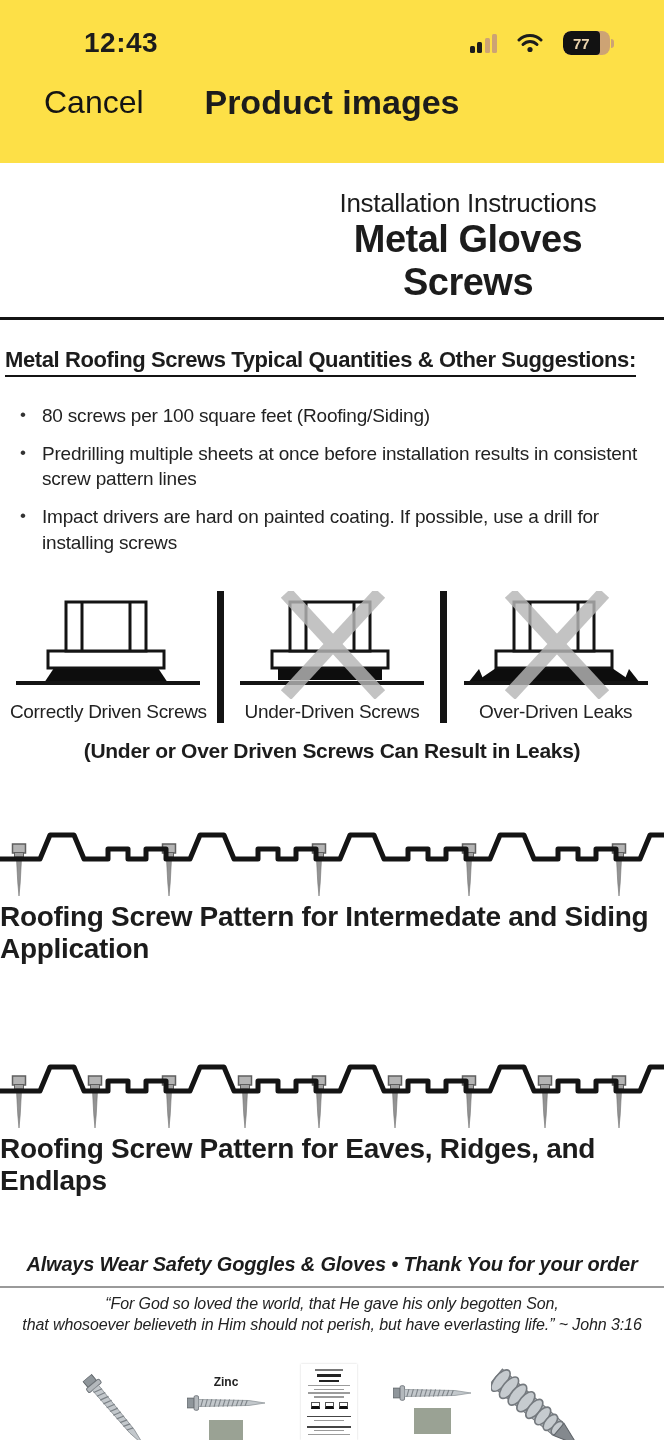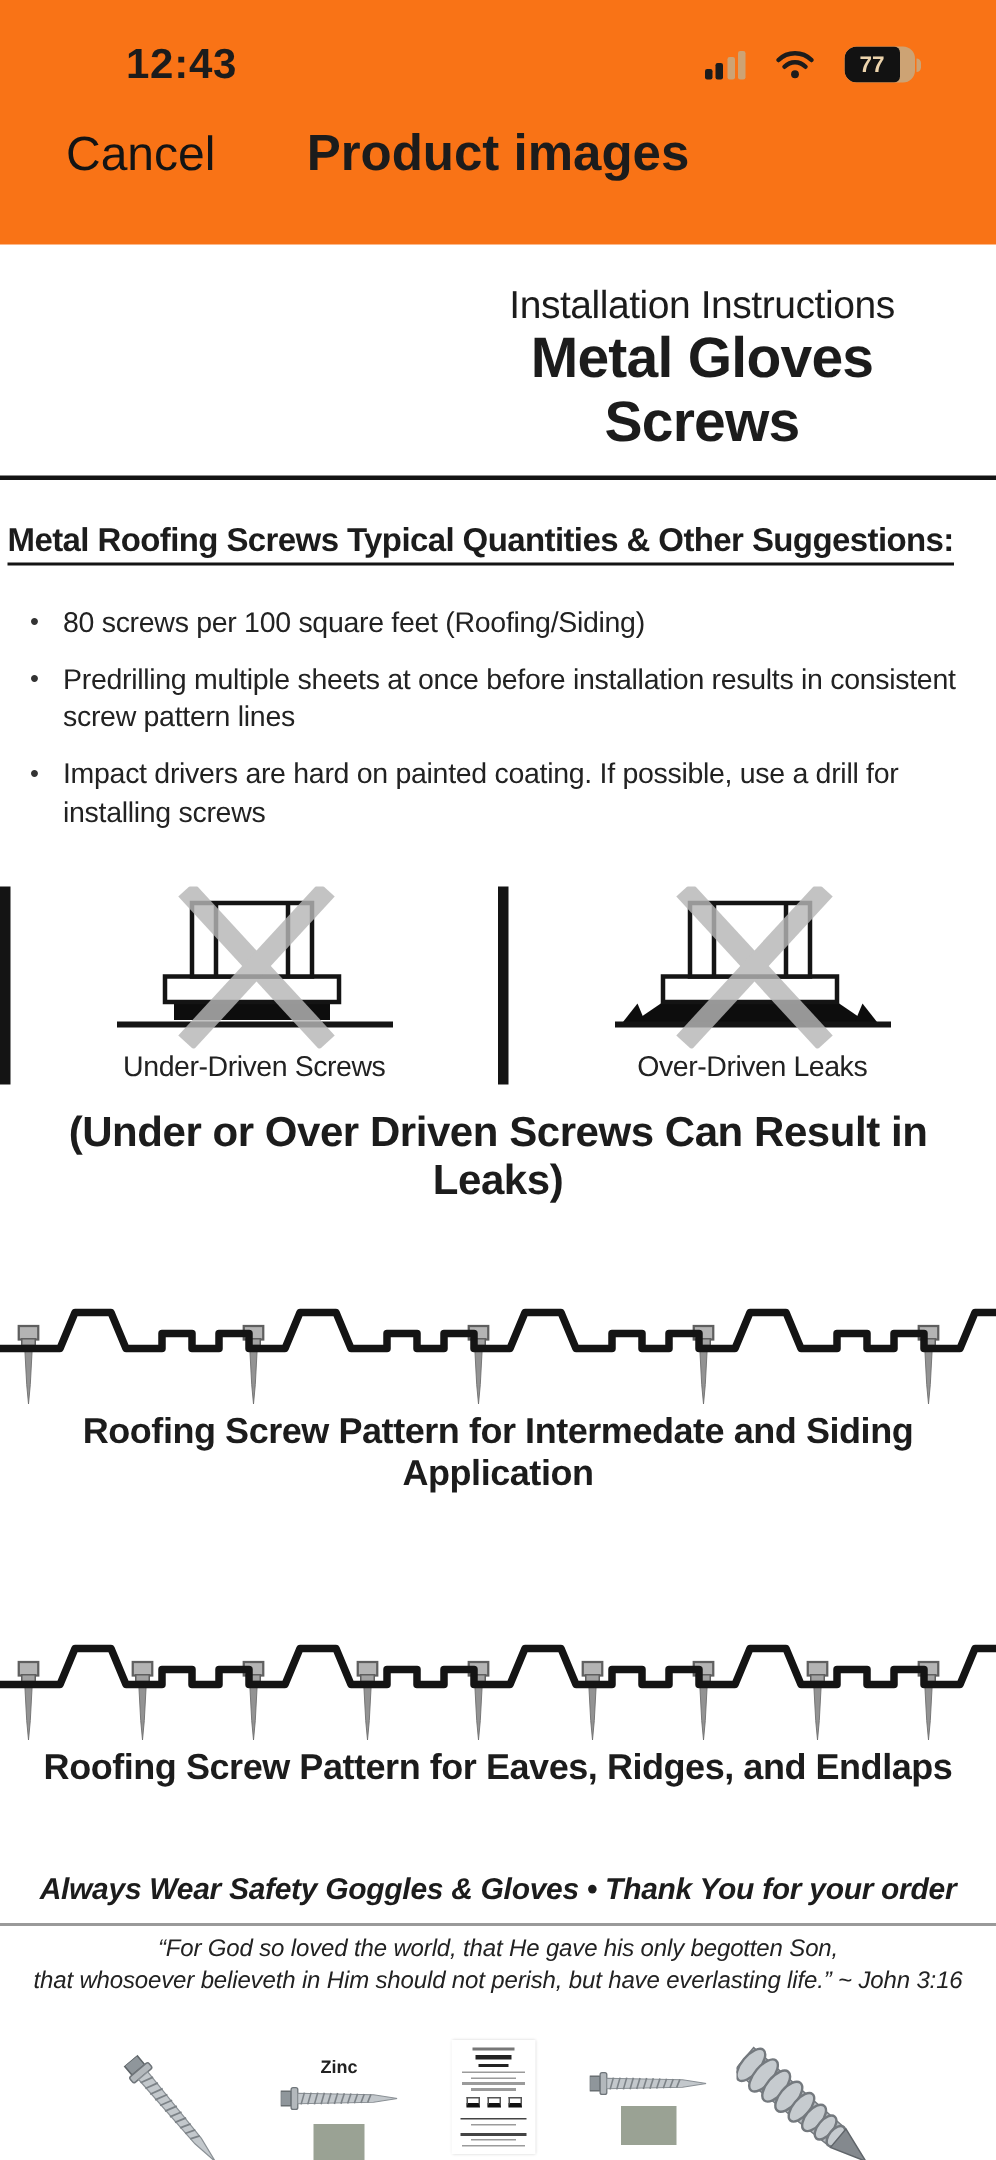--- a/index.html
+++ b/index.html
@@ -2,21 +2,21 @@
 <html><head>
 <meta charset="utf-8">
 <style>
   html,body{margin:0;padding:0;}
   body{
     width:664px;height:1440px;overflow:hidden;background:#ffffff;
     font-family:"Liberation Sans","DejaVu Sans",sans-serif;color:#1c1c1c;
     position:relative;
   }
   
-  .app-header{height:163px;background:#f97316;box-sizing:border-box;padding-top:24px;}
+  .app-header{height:163px;background:#fde047;box-sizing:border-box;padding-top:24px;}
   .status-row{display:flex;justify-content:space-between;align-items:center;padding:0 50px 0 84px;height:38px;}
   .status-time{font-size:28px;font-weight:bold;letter-spacing:.5px;}
   .status-icons{display:flex;align-items:center;gap:20px;}
   .sig{display:flex;align-items:flex-end;gap:2.5px;height:20px;}
   .sig i{display:block;width:5px;border-radius:1.5px;background:#1c1c1c;}
   .sig i:nth-child(1){height:7px}.sig i:nth-child(2){height:11px}
   .sig i:nth-child(3){height:15px;background:#cda374}.sig i:nth-child(4){height:19px;background:#cda374}
   .batt{position:relative;width:47px;height:24px;border-radius:8px;background:#cda374;overflow:hidden;}
   .batt .fill{position:absolute;left:0;top:0;bottom:0;width:78%;background:#121212;border-radius:8px 4px 4px 8px;
     display:flex;align-items:center;justify-content:center;color:#ecd4ad;font-size:15px;font-weight:bold;}
@@ -34,26 +34,26 @@
   .section-heading{margin:27px 0 0 5px;font-size:22px;font-weight:bold;letter-spacing:-0.4px;white-space:nowrap;}
   .section-heading span{border-bottom:2.5px solid #141414;padding-bottom:3px;}
   .bullets{list-style:none;margin:30px 0 0 0;padding:0 14px 0 18px;}
   .bullets li{position:relative;padding-left:24px;font-size:19px;line-height:1.32;letter-spacing:-0.2px;margin-bottom:13px;color:#222;}
   .bullets li::before{content:"•";position:absolute;left:2px;top:1px;font-size:17px;color:#333;}
   
   .panels{display:flex;margin-top:36px;height:132px;}
   .panel{flex:1;display:flex;flex-direction:column;align-items:center;}
   .panel-label{font-size:19px;letter-spacing:-0.3px;margin-top:2px;color:#222;}
   .divider{width:7px;background:#141414;}
-  .leak-note{margin-top:16px;text-align:center;font-size:28px;font-weight:bold;letter-spacing:-0.3px;}
+  .leak-note{margin-top:16px;text-align:center;font-size:21px;font-weight:bold;letter-spacing:-0.3px;}
   
   .pattern{margin-top:62px;}
   .pattern + .pattern{margin-top:92px;}
   .pattern svg{display:block;}
-  .pattern-caption{text-align:center;font-size:24px;font-weight:bold;letter-spacing:-0.3px;margin-top:2px;}
+  .pattern-caption{font-size:28px;font-weight:bold;letter-spacing:-0.3px;margin-top:2px;}
   .safety-note{margin-top:56px;text-align:center;font-size:20px;font-weight:bold;font-style:italic;letter-spacing:-0.2px;}
   .rule-gray{border:none;border-top:2px solid #9a9a9a;margin:10px 0 0 0;}
   .verse{margin-top:5px;text-align:center;font-style:italic;font-size:16px;line-height:1.35;color:#222;letter-spacing:-0.1px;}
   
   .thumbs{margin-top:28px;display:flex;justify-content:center;align-items:center;gap:20px;}
   .thumb{background:none;border:none;padding:0;cursor:pointer;display:flex;flex-direction:column;align-items:center;font-family:inherit;}
   .zinc-label{font-size:12px;font-weight:bold;color:#222;margin-bottom:6px;}
   .swatch{width:34px;height:24px;background:#9aa294;margin-top:9px;}
   .swatch.alt{width:37px;height:26px;margin-top:7px;}
   .mini-page{width:56px;height:76px;background:#fff;box-shadow:0 0 2px rgba(0,0,0,.18);padding:5px 4px;box-sizing:border-box;
@@ -137,20 +137,31 @@
     <span>Metal Roofing Screws Typical Quantities &amp; Other Suggestions:</span>
   </div>
 
   <ul class="bullets">
     <li>80 screws per 100 square feet (Roofing/Siding)</li>
     <li>Predrilling multiple sheets at once before installation results in consistent screw pattern lines</li>
     <li>Impact drivers are hard on painted coating. If possible, use a drill for installing screws</li>
   </ul>
 
   <div class="panels">
+    <div class="panel">
+      <svg width="200" height="108" viewBox="0 0 200 108">
+        <polygon points="36,92 46,77 150,77 160,92" fill="#0d0d0d"></polygon>
+        <rect x="40" y="60" width="116" height="17" fill="#fff" stroke="#141414" stroke-width="3"></rect>
+        <rect x="58" y="11" width="80" height="49" fill="#fff" stroke="#141414" stroke-width="3"></rect>
+        <line x1="74" y1="11" x2="74" y2="60" stroke="#141414" stroke-width="3"></line>
+        <line x1="122" y1="11" x2="122" y2="60" stroke="#141414" stroke-width="3"></line>
+        <line x1="8" y1="92" x2="192" y2="92" stroke="#141414" stroke-width="4"></line>
+      </svg>
+      <div class="panel-label">Correctly Driven Screws</div>
+    </div>
     <div class="divider"></div>
     <div class="panel">
       <svg width="200" height="108" viewBox="0 0 200 108">
         <rect x="46" y="77" width="104" height="12" fill="#0d0d0d"></rect>
         <rect x="40" y="60" width="116" height="17" fill="#fff" stroke="#141414" stroke-width="3"></rect>
         <rect x="58" y="11" width="80" height="49" fill="#fff" stroke="#141414" stroke-width="3"></rect>
         <line x1="74" y1="11" x2="74" y2="60" stroke="#141414" stroke-width="3"></line>
         <line x1="122" y1="11" x2="122" y2="60" stroke="#141414" stroke-width="3"></line>
         <line x1="8" y1="92" x2="192" y2="92" stroke="#141414" stroke-width="4"></line>
         <g stroke="#b6b6b6" stroke-width="14" opacity="0.82">

